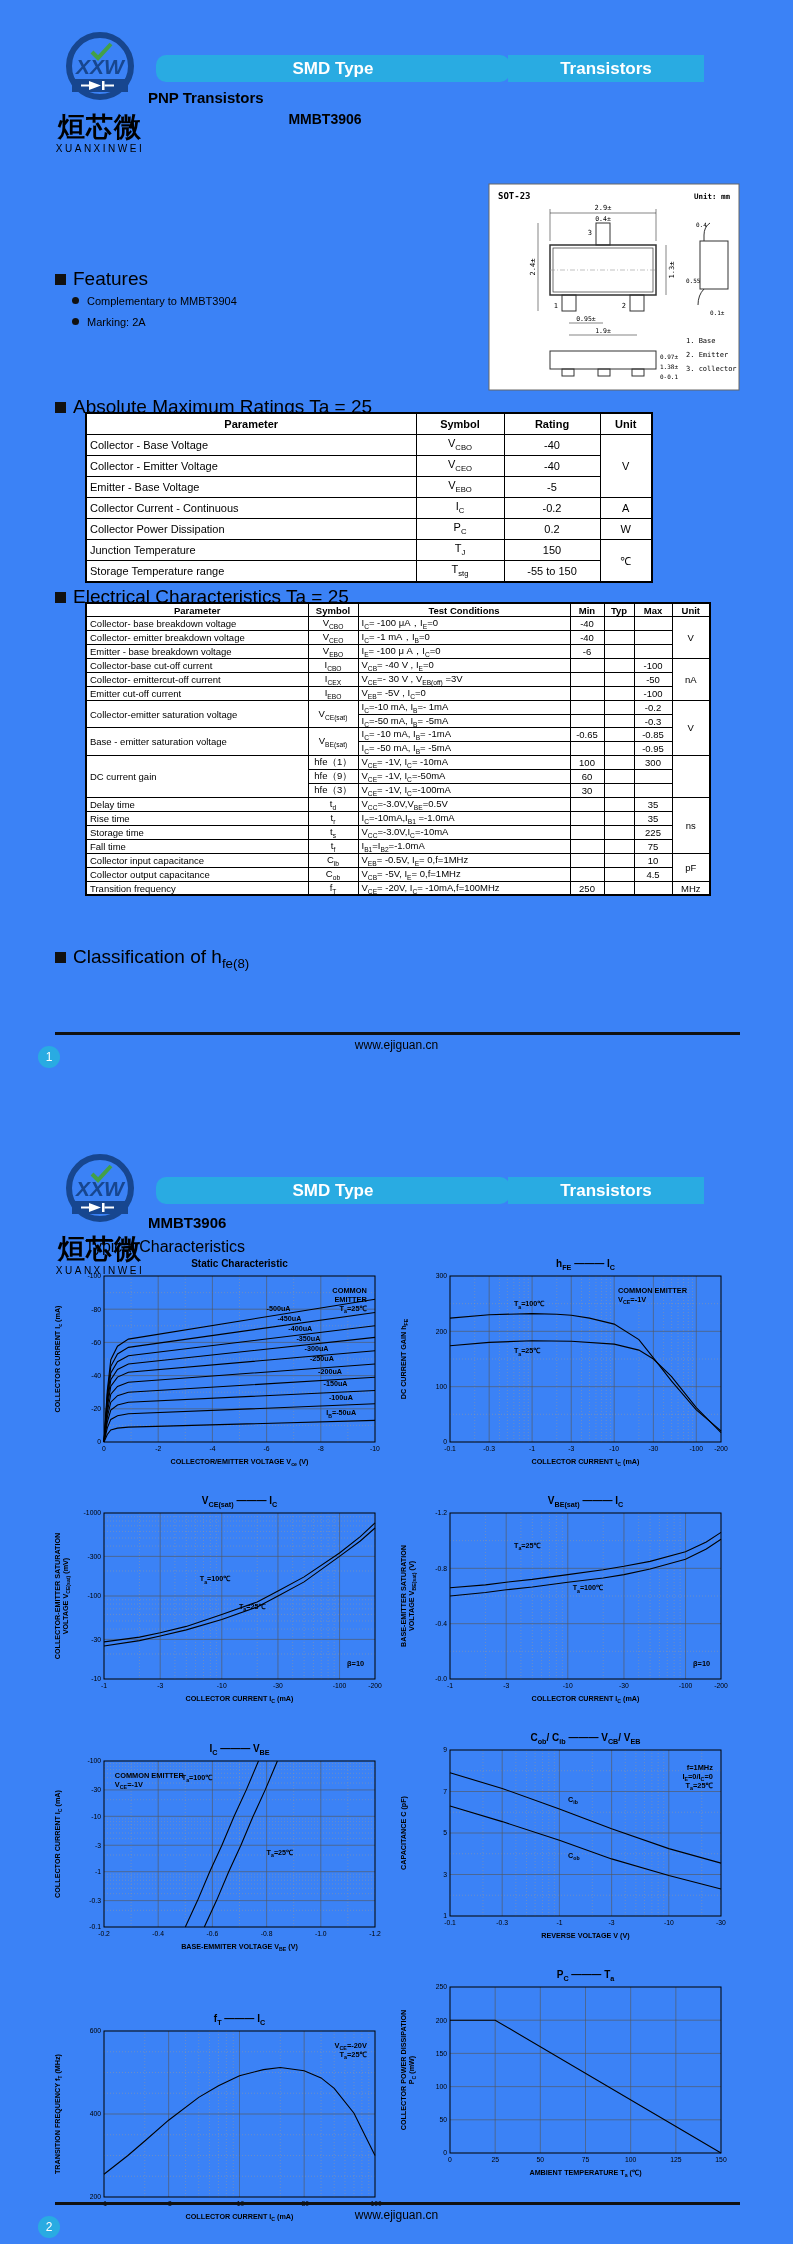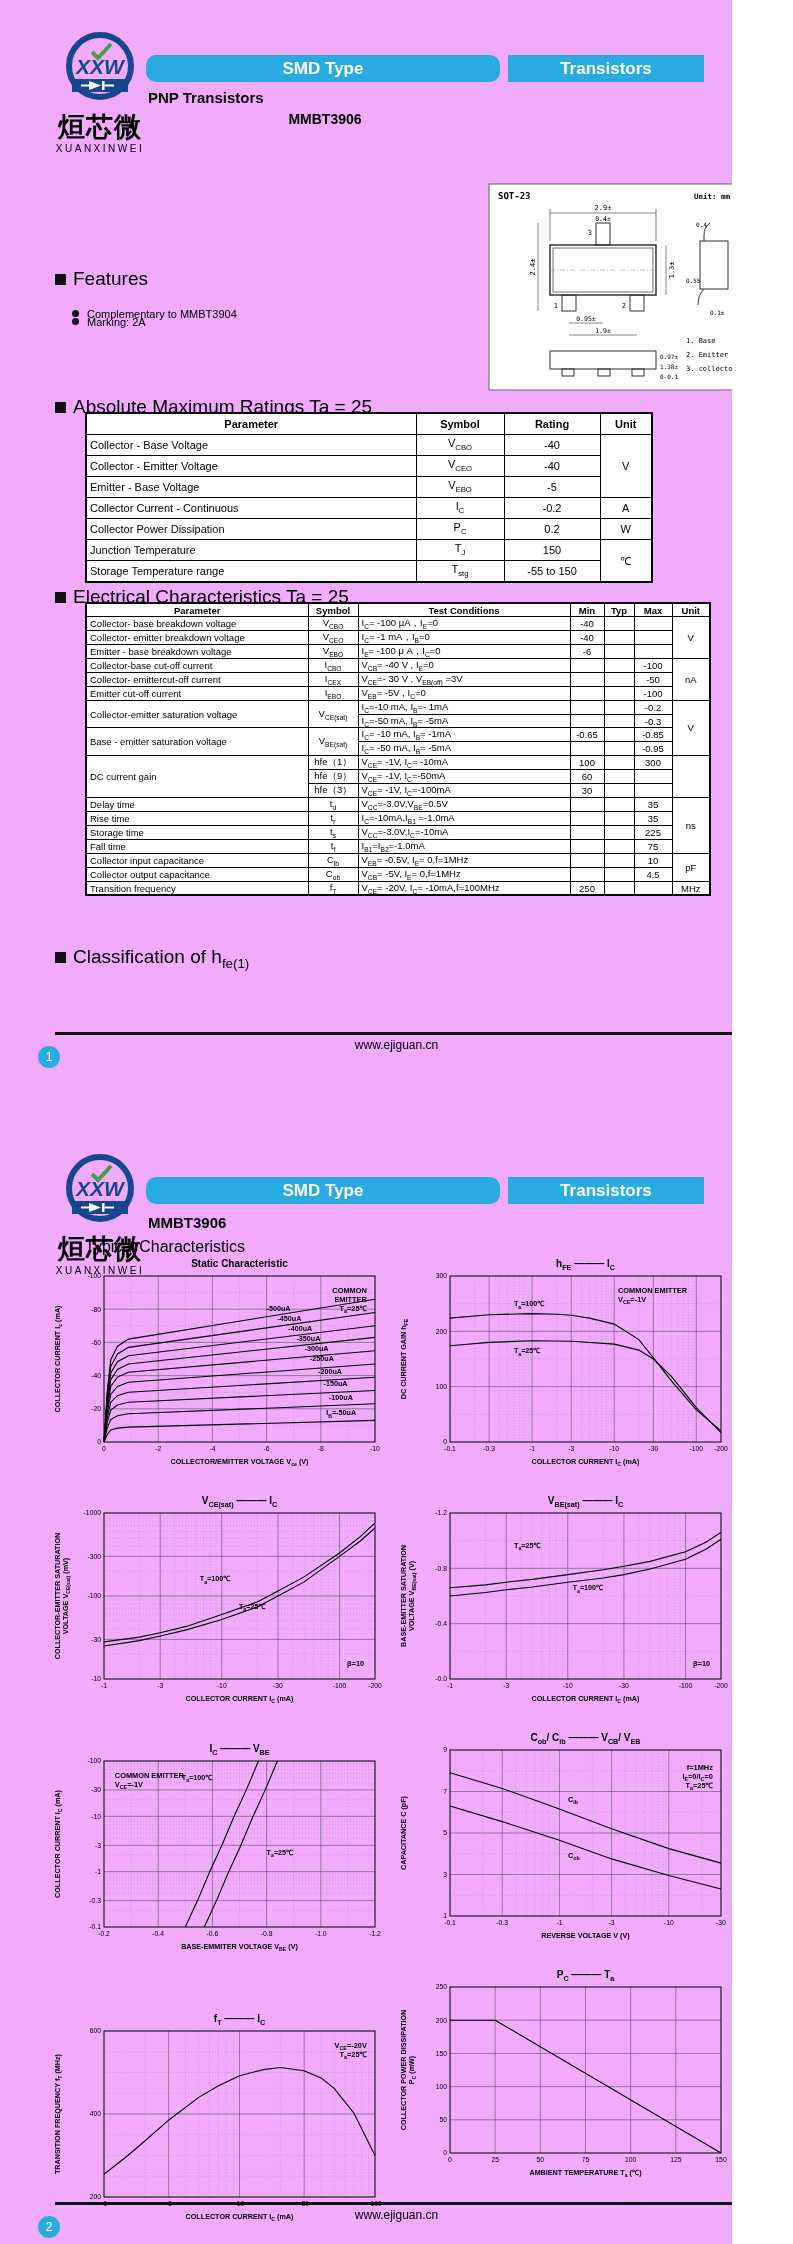--- a/index.html
+++ b/index.html
@@ -1,25 +1,25 @@
 <!DOCTYPE html>
 <html><head>
 <meta charset="utf-8">
 <style>
   html,body{margin:0;padding:0;background:#fff;}
   body{width:793px;font-family:"Liberation Sans",sans-serif;color:#000;}
-  .page{position:relative;width:732px;height:1122px;overflow:hidden;background:#f0abfc;}
+  .page{position:relative;width:793px;height:1122px;overflow:hidden;background:#3b82f6;}
   .abs{position:absolute;}
   
   .logo{position:absolute;left:52px;top:26px;width:96px;text-align:center;}
   .logo .cn{font-size:27px;font-weight:bold;letter-spacing:1px;line-height:30px;}
   .logo .en{font-size:10px;letter-spacing:2.5px;margin-top:1px;}
   .banner{position:absolute;top:55px;height:27px;background:#29ABE2;color:#fff;
           font-size:17px;font-weight:bold;text-align:center;line-height:27px;}
-  .b1{left:146px;width:354px;border-radius:10px;}
+  .b1{left:156px;width:354px;border-radius:10px;}
   .b2{left:508px;width:196px;}
   .t1{position:absolute;left:148px;width:354px;text-align:left;font-weight:bold;font-size:15px;top:89px;}
   .t2{position:absolute;left:148px;width:354px;text-align:center;font-weight:bold;font-size:14px;top:111px;}
   
   .sect{position:absolute;left:55px;font-size:19px;}
   .sq{display:inline-block;width:11px;height:11px;background:#111;margin-right:7px;}
   .feat-item{position:absolute;left:72px;font-size:11px;}
   .dot{display:inline-block;width:7px;height:7px;border-radius:50%;background:#111;margin-right:8px;vertical-align:1px;}
   
   table{border-collapse:collapse;background:#fff;}
@@ -114,21 +114,21 @@
 
       <text x="198" y="160" font-size="7">1. Base</text>
       <text x="198" y="174" font-size="7">2. Emitter</text>
       <text x="198" y="188" font-size="7">3. collector</text>
     </svg>
   </div>
 
   <div class="sect" style="top:268px">
     <span class="sq"></span><span>Features</span>
   </div>
-  <div class="feat-item" style="top:308px">
+  <div class="feat-item" style="top:295px">
     <span class="dot"></span><span>Complementary to MMBT3904</span>
   </div>
   <div class="feat-item" style="top:316px">
     <span class="dot"></span><span>Marking: 2A</span>
   </div>
 
   <div class="sect" style="top:396px">
     <span class="sq"></span><span>Absolute Maximum Ratings Ta = 25</span>
   </div>
   <table id="absT">
@@ -372,21 +372,21 @@
           <td class="L">V<sub>CE</sub>= -20V, I<sub>C</sub>= -10mA,f=100MHz</td>
           <td>250</td>
           <td></td>
           <td></td>
           <td>MHz</td>
         </tr>
       </tbody>
   </table>
 
   <div class="sect" style="top:946px">
-    <span class="sq"></span><span>Classification of h<sub>fe(1)</sub></span>
+    <span class="sq"></span><span>Classification of h<sub>fe(8)</sub></span>
   </div>
 
   <div class="fline" style="top:1032px"></div>
   <div class="furl" style="top:1038px">www.ejiguan.cn</div>
   <div class="fnum" style="top:1046px">1</div>
 </div>
 
 <div class="page" id="p2">
 
   <div class="logo">

